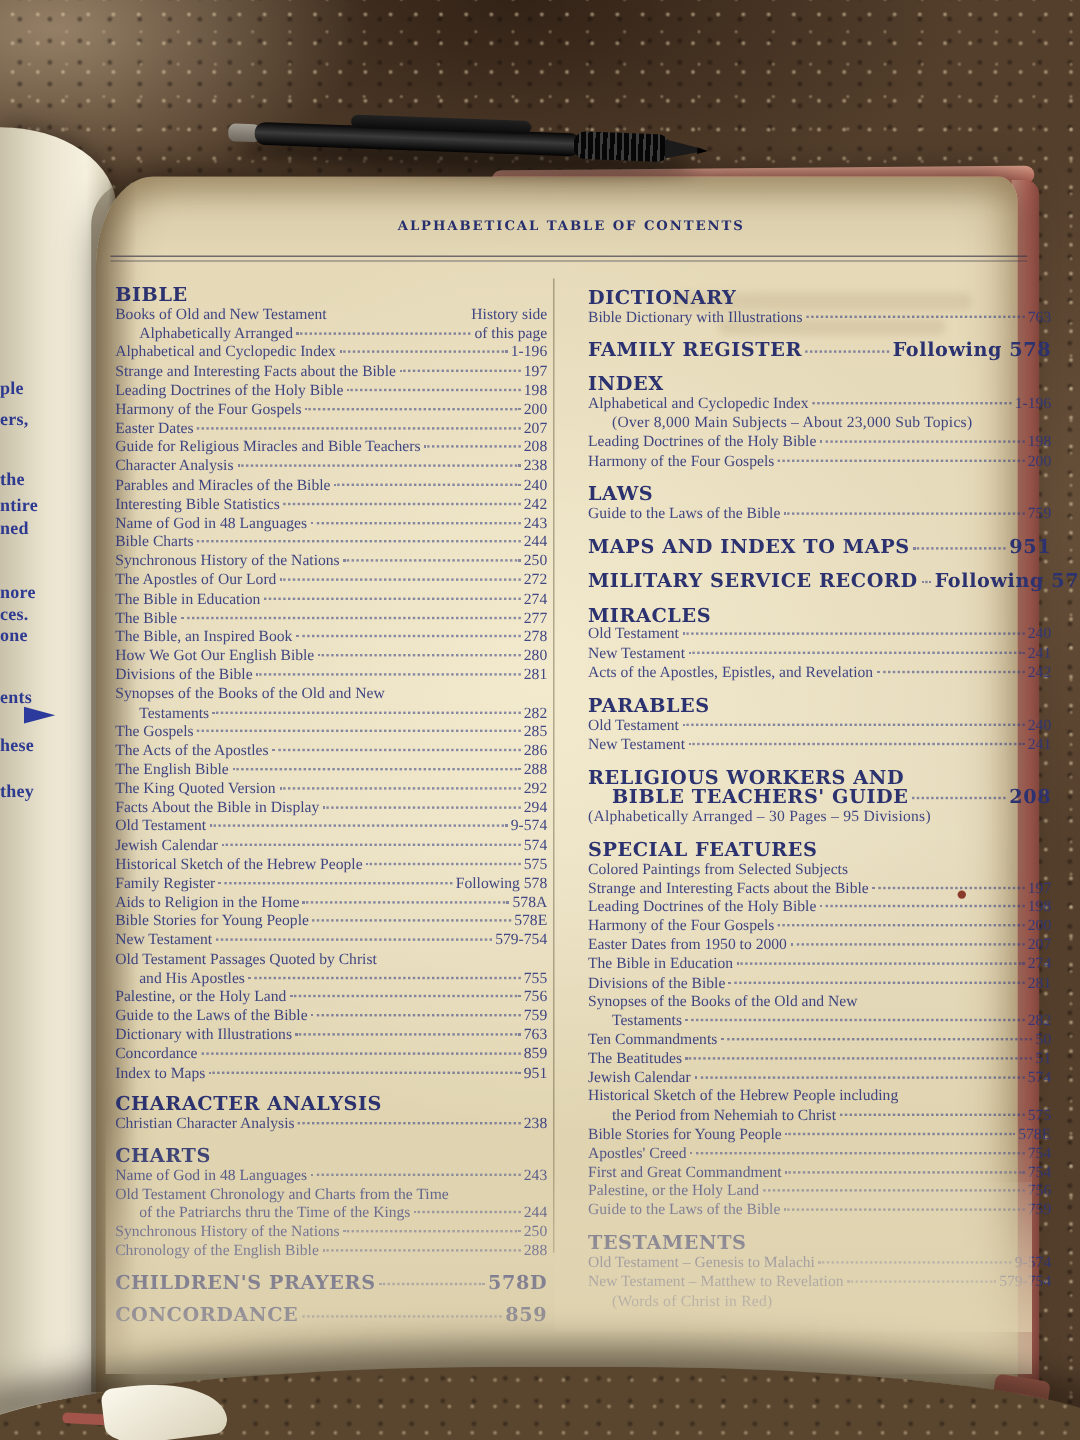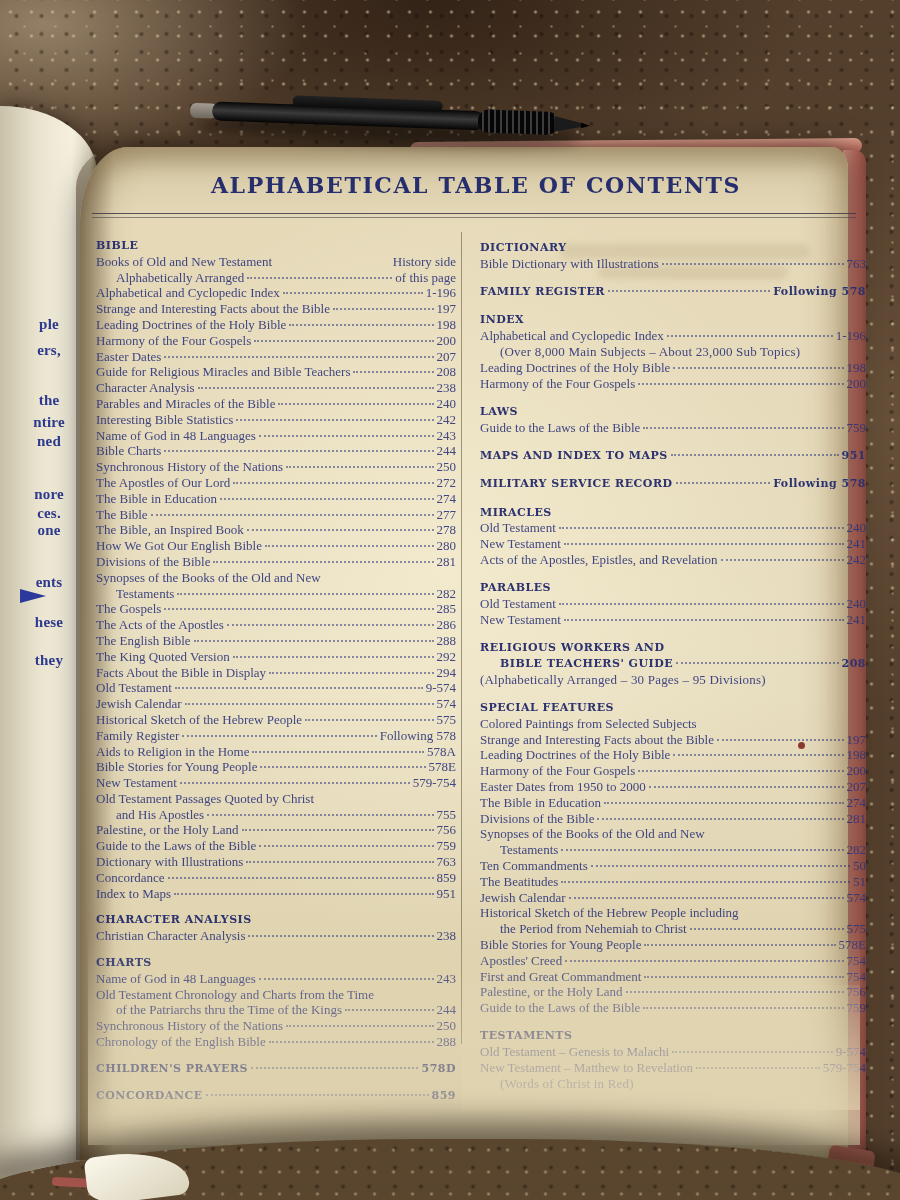--- a/index.html
+++ b/index.html
@@ -25,22 +25,22 @@
   .pen .body{position:absolute;left:22px;top:14px;width:272px;height:19px;background:linear-gradient(180deg,#070707,#3b3b3b 45%,#030303);border-radius:9px;}
   .pen .clip{position:absolute;left:102px;top:5px;width:150px;height:11px;background:linear-gradient(180deg,#222,#0b0b0b);border-radius:6px;}
   .pen .grip{position:absolute;left:288px;top:12px;width:80px;height:23px;border-radius:10px;
     background:repeating-linear-gradient(90deg,#060606 0 4px,#3d3d3d 4px 6px);}
   .pen .cone{position:absolute;left:364px;top:16px;width:30px;height:16px;background:#1b1b1b;clip-path:polygon(0 0,100% 42%,100% 58%,0 100%);}
   .pen .tip{position:absolute;left:391px;top:21px;width:9px;height:7px;background:#000;clip-path:polygon(0 10%,100% 50%,0 90%);}
   
   .left-stack{position:absolute;left:0;top:106px;width:97px;height:1094px;z-index:5;
     background:linear-gradient(90deg,#c9c1a9 0%,#e9e3ce 38%,#f6f1df 74%,#ded7bf 93%,#958a6c 100%);
     border-top-right-radius:130px 90px;box-shadow:0 0 22px rgba(0,0,0,.45);}
-  .frag{position:absolute;left:0;width:66px;text-align:center;z-index:8;color:#2e3a90;
-    font-size:15px;font-weight:bold;letter-spacing:.2px;padding-left:16px;}
+  .frag{position:absolute;left:0;width:66px;text-align:left;z-index:8;color:#2e3a90;
+    font-size:15px;font-weight:bold;letter-spacing:.2px;}
   .arrow-mark{position:absolute;left:20px;top:589px;width:0;height:0;z-index:9;
     border-top:7px solid transparent;border-bottom:7px solid transparent;border-left:26px solid #2b3a9c;}
   .red-top{position:absolute;left:410px;top:140px;width:452px;height:15px;background:linear-gradient(180deg,#d89b88,#a55a4c);
     border-radius:8px;transform:rotate(-.5deg);z-index:6;}
   .red-right{position:absolute;left:843px;top:150px;width:23px;height:1012px;z-index:6;
     background:linear-gradient(90deg,#d59a85,#b5675a 55%,#8a4a40);border-radius:0 12px 6px 0;}
   .page{position:absolute;left:80px;top:147px;width:768px;height:1053px;z-index:10;
     background:
       radial-gradient(60% 45% at 48% 40%, rgba(255,248,222,.5), transparent 80%),
       linear-gradient(180deg,#d3c6a2 0%,#e5d9b8 7%,#e7ddbf 52%,#ddd0ab 84%,#cabd97 100%);
@@ -48,31 +48,31 @@
     box-shadow:0 0 30px rgba(0,0,0,.5),
       inset 0 16px 20px rgba(118,94,58,.32),
       inset -20px 0 28px rgba(146,118,78,.32),
       inset 26px 0 26px rgba(118,94,58,.25),
       inset 0 -22px 26px rgba(120,92,60,.28);}
   .gutter{position:absolute;left:76px;top:150px;width:38px;height:1010px;z-index:11;
     background:linear-gradient(90deg,rgba(72,56,34,.5),rgba(72,56,34,0));border-top-left-radius:40px;}
   .ghost{position:absolute;background:rgba(148,124,78,.16);border-radius:8px;filter:blur(3px);z-index:12;}
   
   .content{position:absolute;left:0;top:0;width:900px;height:1200px;z-index:15;pointer-events:none;}
-  .title{position:absolute;left:95px;top:172px;width:762px;text-align:center;
-    font-family:"DejaVu Serif", serif;font-weight:bold;font-size:22px;letter-spacing:1.6px;color:#272e6e;}
+  .title{position:absolute;left:95px;top:182px;width:762px;text-align:center;
+    font-family:"DejaVu Serif", serif;font-weight:bold;font-size:11px;letter-spacing:1.6px;color:#272e6e;}
   .rule{position:absolute;left:92px;top:213px;width:764px;height:3px;
     border-top:1px solid rgba(62,56,74,.85);border-bottom:1px solid rgba(62,56,74,.55);}
   .divider{position:absolute;left:461px;top:232px;width:1px;height:812px;background:rgba(92,82,56,.55);}
   .col{position:absolute;font-size:13px;line-height:15.8px;color:rgba(44,52,122,.9);}
   .col-left{left:96px;top:238px;width:360px;}
-  .col-right{left:480px;top:240px;width:386px;}
+  .col-right{left:490px;top:240px;width:386px;}
   .row{display:flex;align-items:baseline;}
   .row .lab{white-space:nowrap;}
-  .row.h{font-family:"DejaVu Serif", serif;font-weight:bold;font-size:11px;letter-spacing:.5px;color:#2b326f;margin-top:11px;}
+  .row.h{font-family:"DejaVu Serif", serif;font-weight:bold;font-size:16px;letter-spacing:.5px;color:#2b326f;margin-top:11px;}
   .col-right .row.h{margin-top:12.5px;}
   .row.h.cont{margin-top:0;}
   .row:first-child{margin-top:0 !important;}
   .row.ind1{padding-left:20px;}
   .row.note .lab{letter-spacing:.2px;}
   .dots{flex:1;min-width:8px;margin:0 3px;border-bottom:2px dotted rgba(48,56,128,.55);transform:translateY(-3px);}
   .num{white-space:nowrap;}
   .num.plain{margin-left:auto;padding-left:12px;}
   .red-dot{position:absolute;left:798px;top:742px;width:7px;height:7px;border-radius:50%;background:#8a3a2a;z-index:16;}
   

